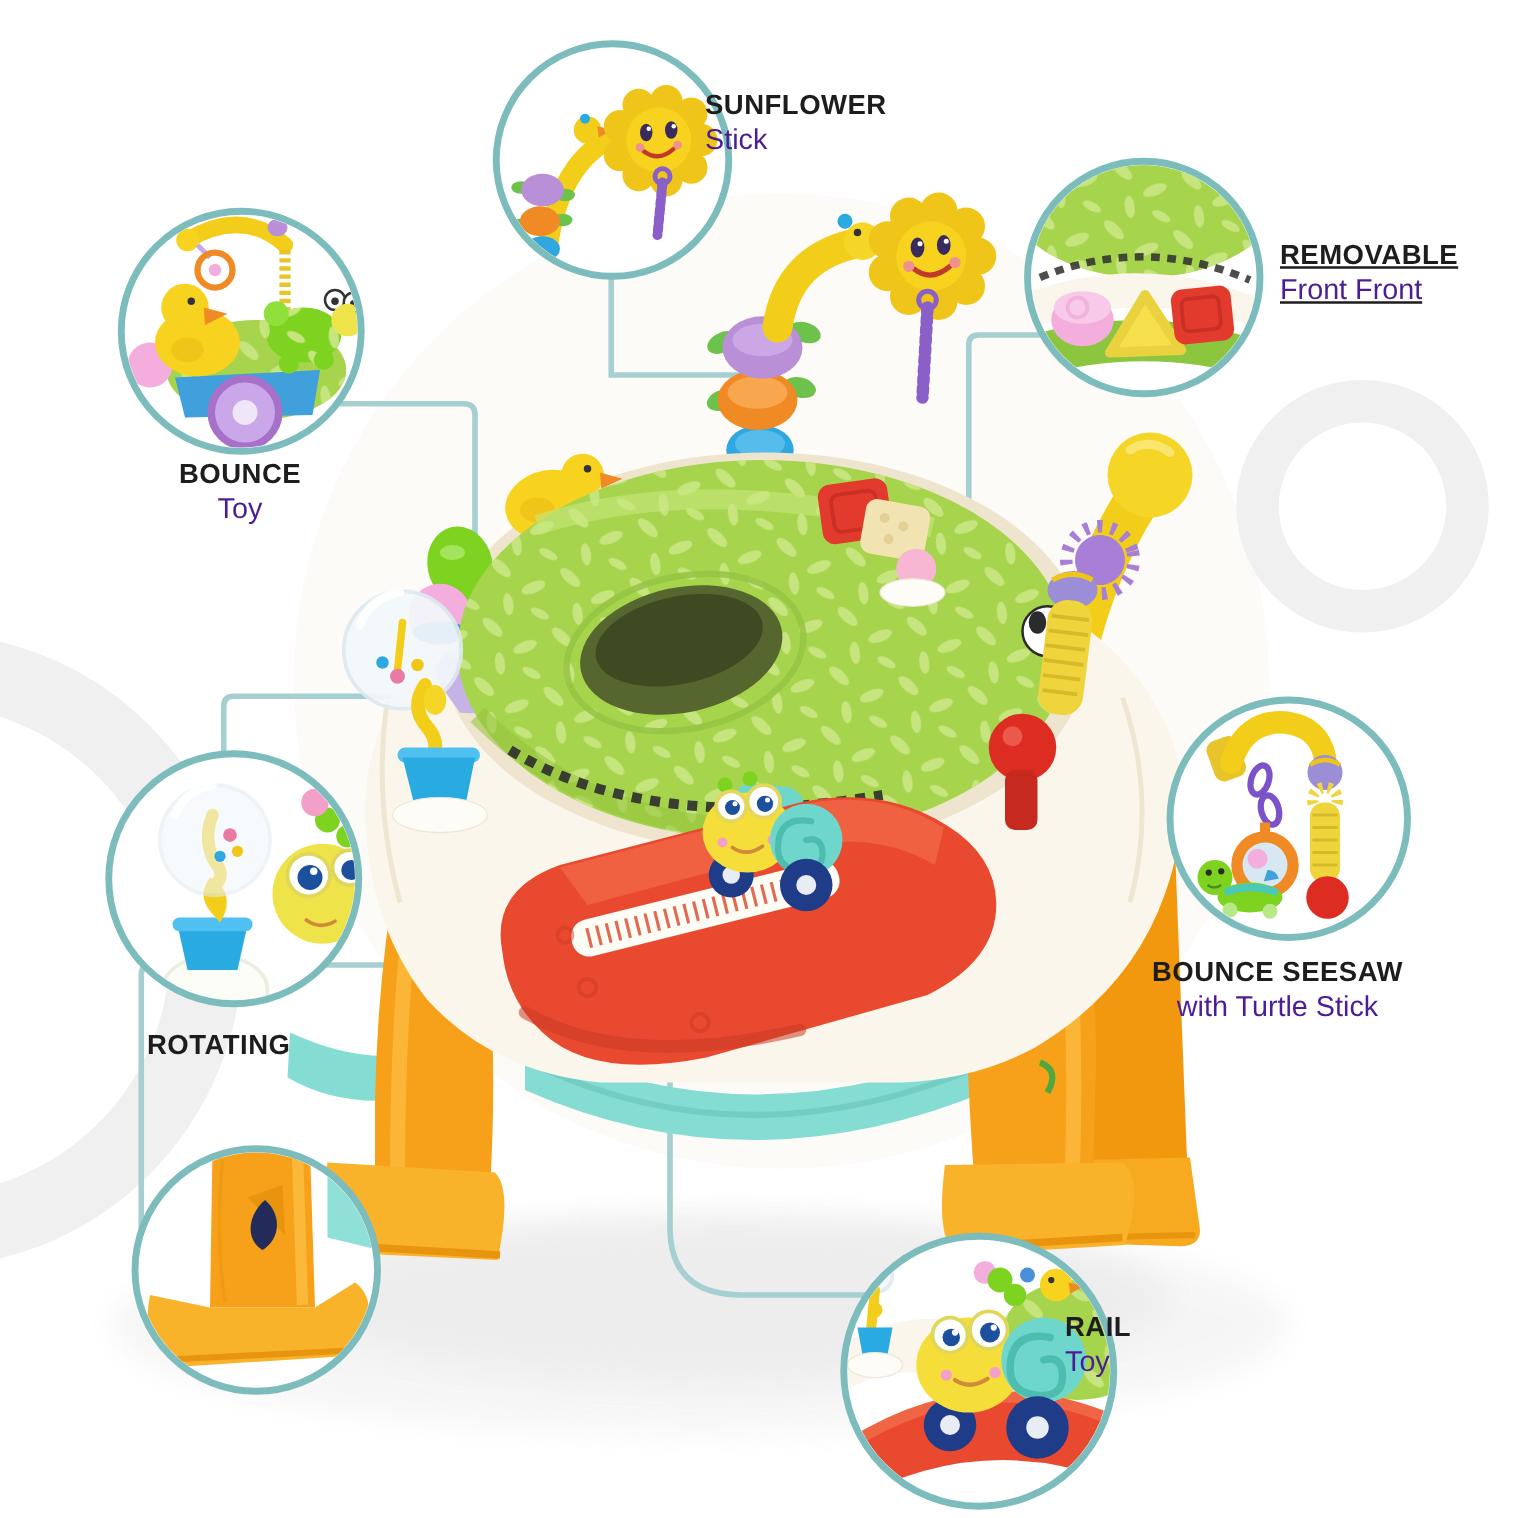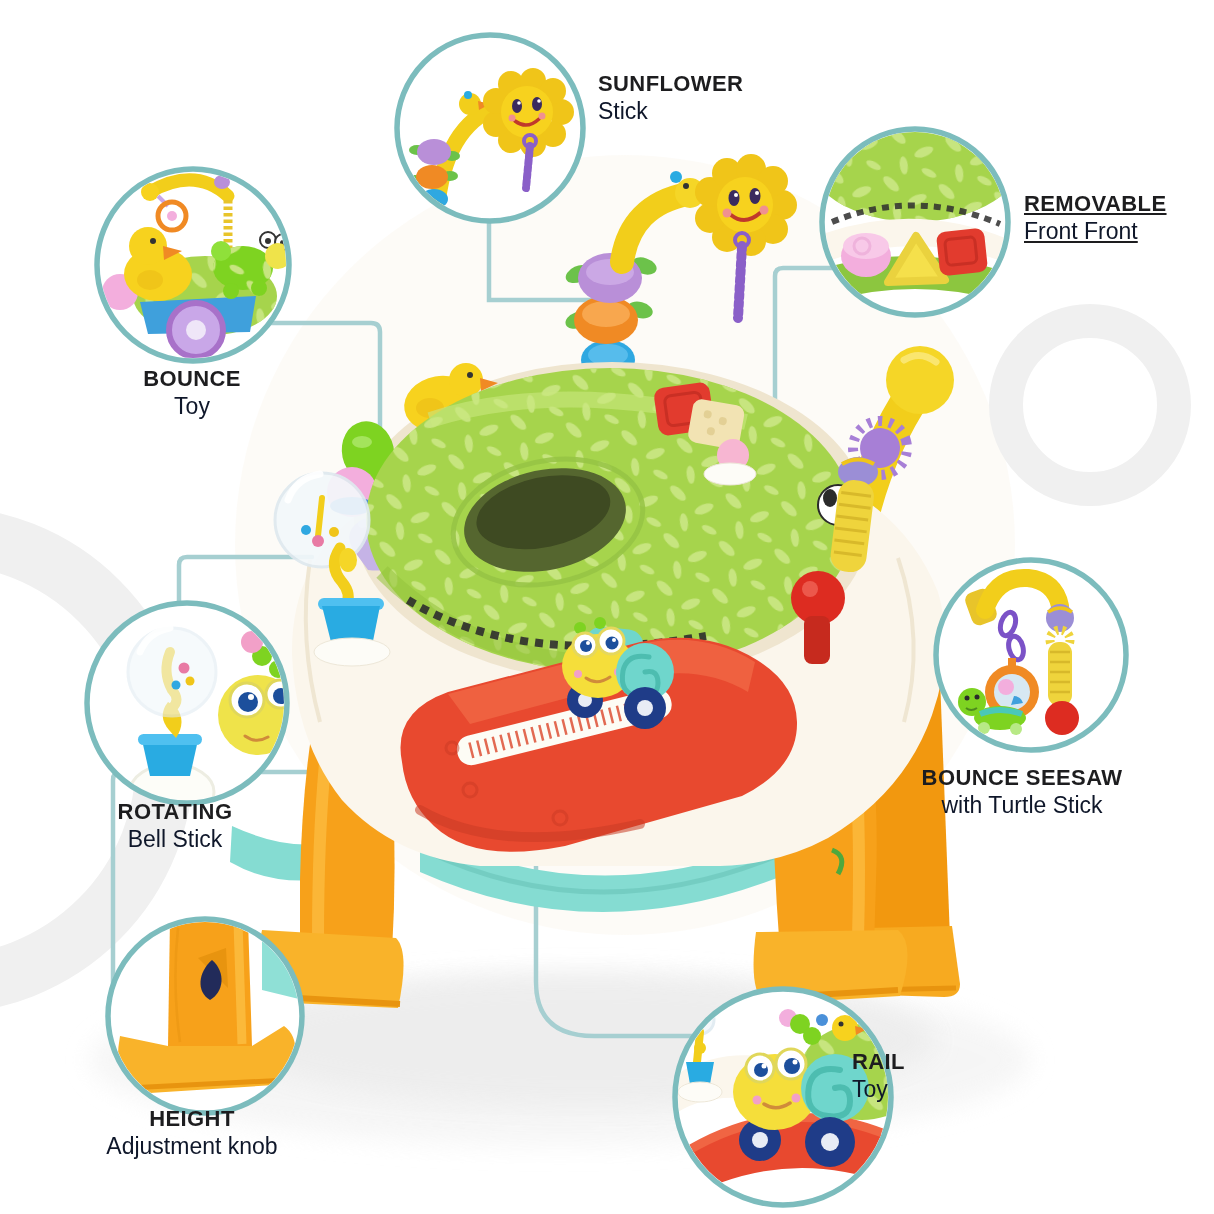--- a/index.html
+++ b/index.html
@@ -3,25 +3,25 @@
 <meta charset="utf-8">
 <style>
   html,body{margin:0;padding:0;background:#ffffff;}
   #canvas{
     position:relative;width:1214px;height:1214px;background:#ffffff;overflow:hidden;
     font-family:"Liberation Sans",sans-serif;
   }
   svg{position:absolute;left:0;top:0;}
   .label{position:absolute;color:#1d1d1f;line-height:1.12;}
   .label .t{display:block;font-weight:700;font-size:22px;letter-spacing:.4px;}
-  .label .s{display:block;font-weight:400;font-size:23px;margin-top:2px;color:#0f172a;}
-  #lab-sunflower{left:598px;top:72px;text-align:left;}
+  .label .s{display:block;font-weight:400;font-size:23px;margin-top:2px;color:#4c1d95;}
+  #lab-sunflower{left:564px;top:72px;text-align:left;}
   #lab-removable{left:1024px;top:192px;text-align:left;text-decoration:underline;}
   #lab-seesaw{left:92px;top:367px;width:200px;text-align:center;}
-  #lab-rotating{left:50px;top:800px;width:250px;text-align:center;}
+  #lab-rotating{left:50px;top:824px;width:250px;text-align:center;}
   #lab-bounce{left:872px;top:766px;width:300px;text-align:center;}
   #lab-height{left:42px;top:1107px;width:300px;text-align:center;}
   #lab-rail{left:852px;top:1050px;width:146px;}
 </style>
 </head>
 <body>
 
 <div id="canvas">
 
 <svg width="1214" height="1214" viewBox="0 0 1214 1214">
@@ -505,28 +505,23 @@
   <div class="label" id="lab-removable">
     <span class="t">REMOVABLE</span>
     <span class="s">Front Front</span>
   </div>
   <div class="label" id="lab-seesaw">
     <span class="t">BOUNCE</span>
     <span class="s">Toy</span>
   </div>
   <div class="label" id="lab-rotating">
     <span class="t">ROTATING</span>
-    <span class="s">Bell Stick</span>
   </div>
   <div class="label" id="lab-bounce">
     <span class="t">BOUNCE SEESAW</span>
     <span class="s">with Turtle Stick</span>
   </div>
-  <div class="label" id="lab-height">
-    <span class="t">HEIGHT</span>
-    <span class="s">Adjustment knob</span>
-  </div>
   <div class="label" id="lab-rail">
     <span class="t">RAIL</span>
     <span class="s">Toy</span>
   </div>
 
 </div>
 
 </body></html>

